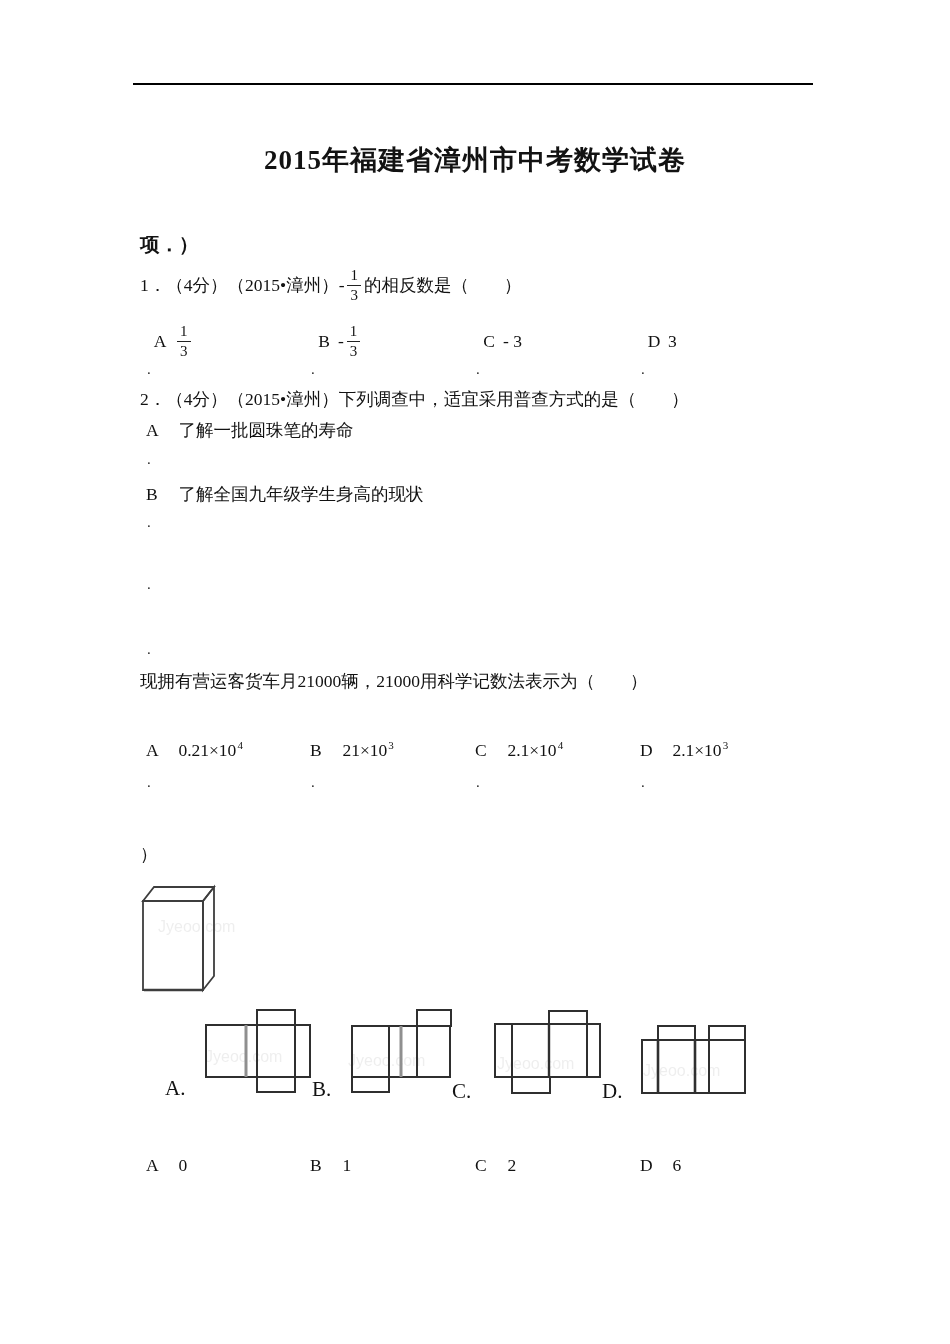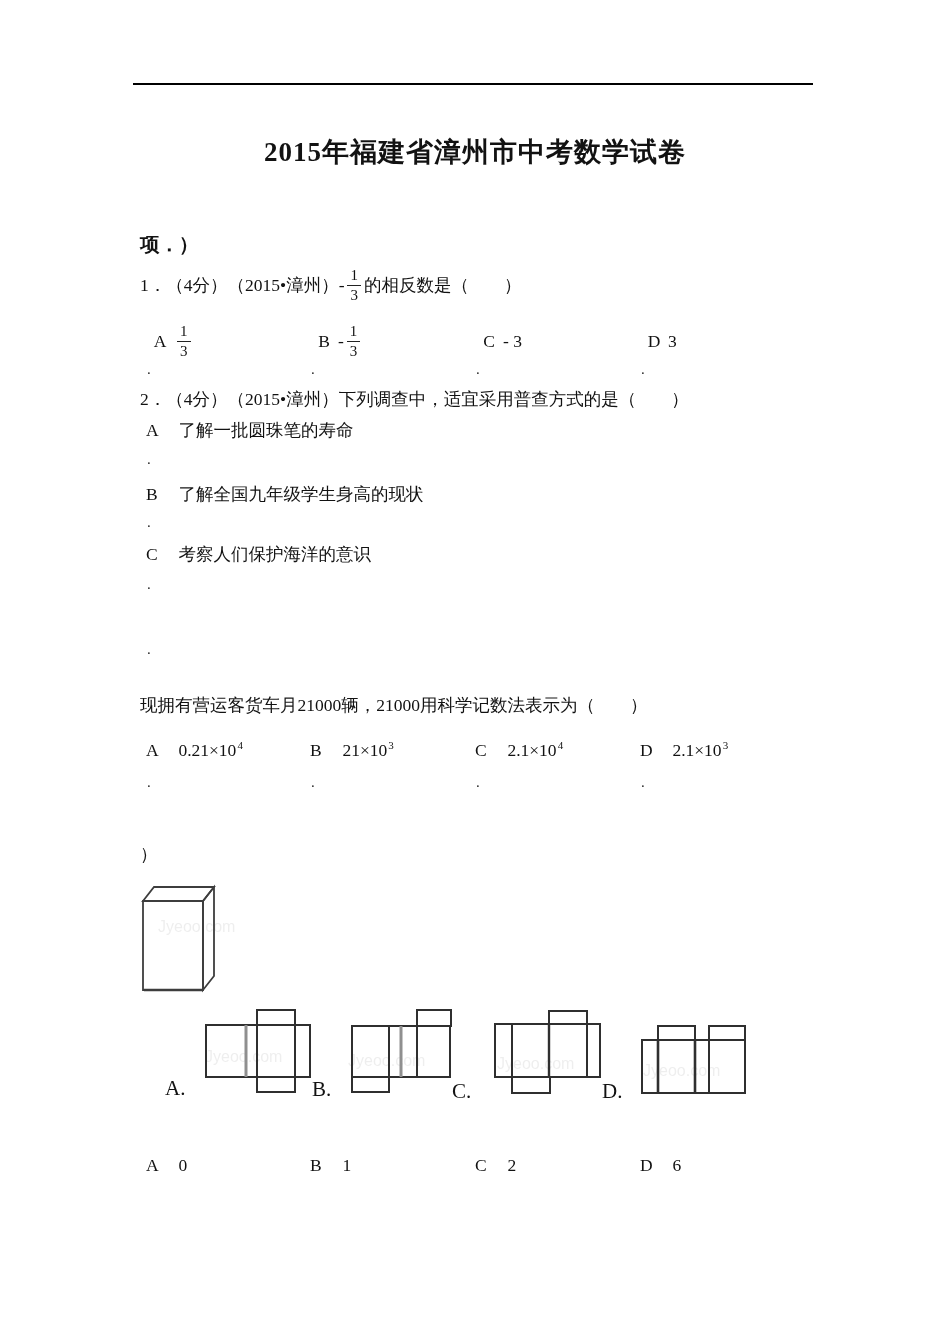--- a/index.html
+++ b/index.html
@@ -1,19 +1,19 @@
 <!DOCTYPE html>
 <html><head>
 <meta charset="utf-8">
 <style>
   html,body{margin:0;padding:0;background:#ffffff;}
   .page{position:relative;width:950px;height:1344px;background:#fff;overflow:hidden;
         font-family:"Liberation Serif","DejaVu Serif",serif;color:#121212;}
   .rule{position:absolute;left:133px;top:83px;width:680px;height:2px;background:#000;}
-  .title{position:absolute;left:0;right:0;top:127px;margin:7px;text-align:center;
+  .title{position:absolute;left:0;right:0;top:127px;margin:15px;text-align:center;
          font-size:27px;font-weight:700;letter-spacing:1px;}
   .section{position:absolute;left:140px;font-size:19.5px;font-weight:700;white-space:nowrap;}
   .stem{position:absolute;left:140px;font-size:17.5px;white-space:nowrap;line-height:26px;}
   .fline{display:flex;align-items:center;height:46px;line-height:normal;text-align:center;}
   .frac{display:inline-flex;flex-direction:column;align-items:center;margin:0 3px;line-height:1;}
   .fnum{display:block;font-size:15px;padding:1px 3px 2px 3px;border-bottom:1.6px solid #222;}
   .fden{display:block;font-size:15px;padding-top:2px;}
   .opt{position:absolute;font-size:17.5px;white-space:nowrap;}
   .olabel{display:inline-block;min-width:28px;}
   .operiod{position:absolute;font-size:15px;color:#2a2a2a;line-height:18px;}
@@ -78,28 +78,24 @@
   <div class="opt" style="left:146px;top:418px">
     <span class="olabel">A</span>
     <span>了解一批圆珠笔的寿命</span>
   </div>
   <div class="operiod" style="left:147px;top:450px">.</div>
   <div class="opt" style="left:146px;top:482px">
     <span class="olabel">B</span>
     <span>了解全国九年级学生身高的现状</span>
   </div>
   <div class="operiod" style="left:147px;top:513px">.</div>
-  <div class="opt" style="left:146px;top:542px">
-    <span class="olabel">C</span>
-    <span>考察人们保护海洋的意识</span>
-  </div>
   <div class="operiod" style="left:147px;top:575px">.</div>
   <div class="operiod" style="left:147px;top:640px">.</div>
 
-  <div class="stem" style="top:692px">现拥有营运客货车月21000辆，21000用科学记数法表示为（　　）</div>
+  <div class="stem" style="top:668px">现拥有营运客货车月21000辆，21000用科学记数法表示为（　　）</div>
   <div class="opt" style="left:146px;top:740px">
     <span class="olabel">A</span>
     <span>0.21×10</span><sup>4</sup>
   </div>
   <div class="opt" style="left:310px;top:740px">
     <span class="olabel">B</span>
     <span>21×10</span><sup>3</sup>
   </div>
   <div class="opt" style="left:475px;top:740px">
     <span class="olabel">C</span>

